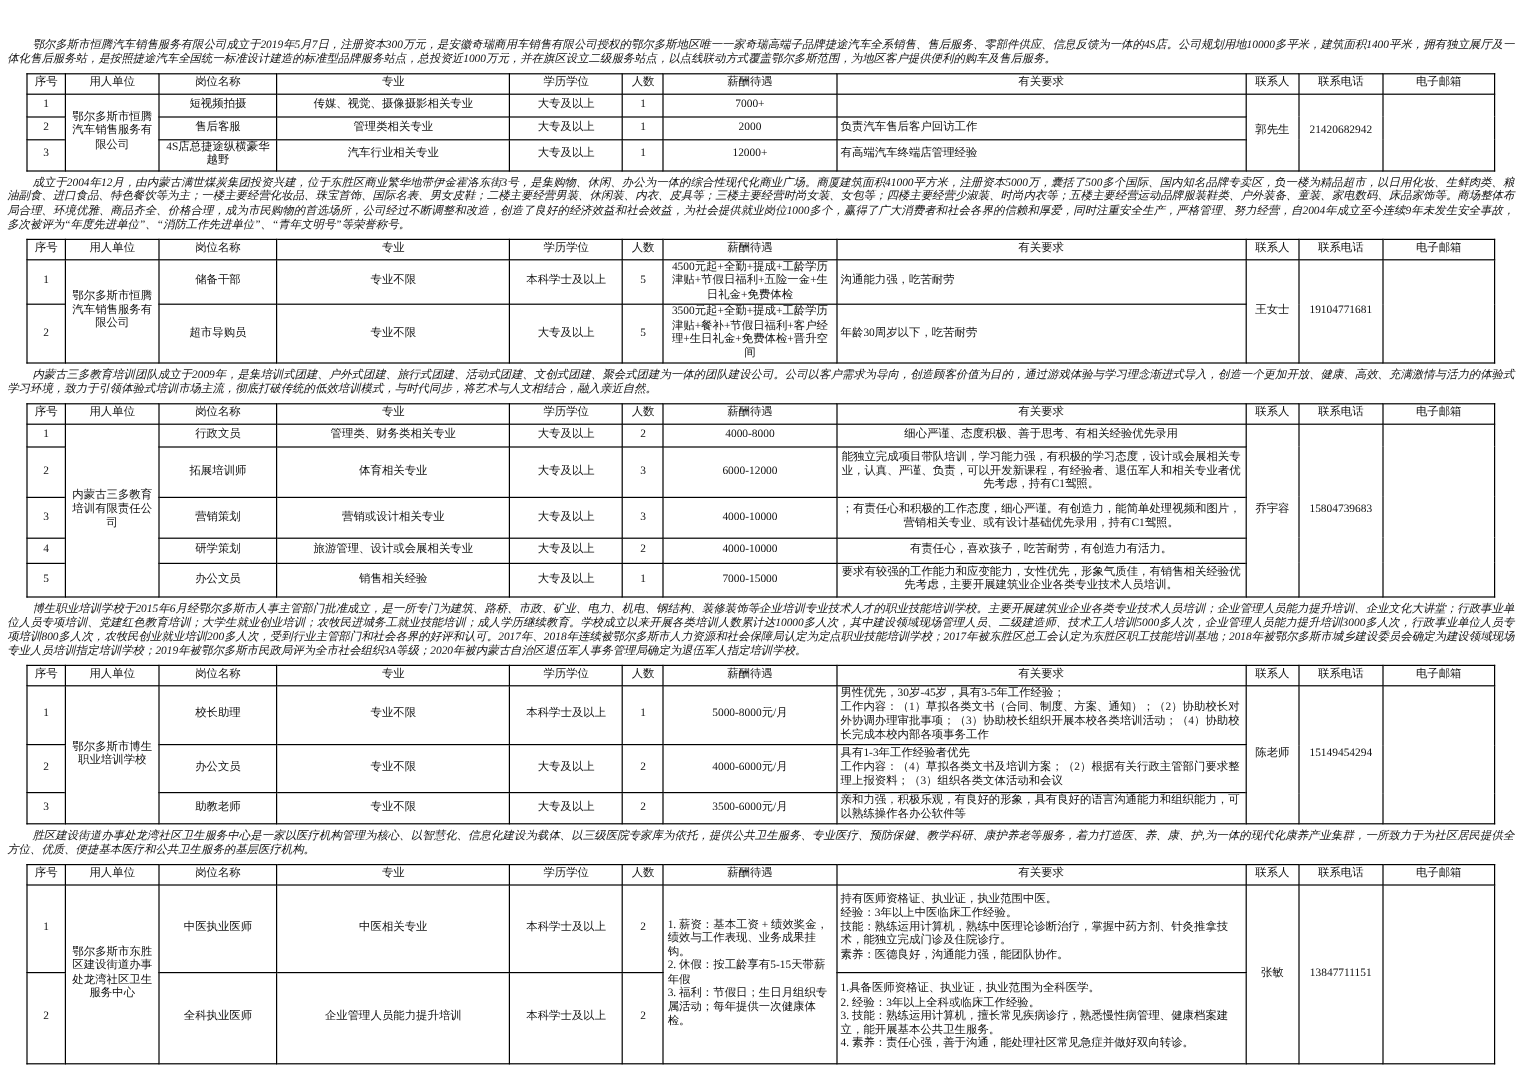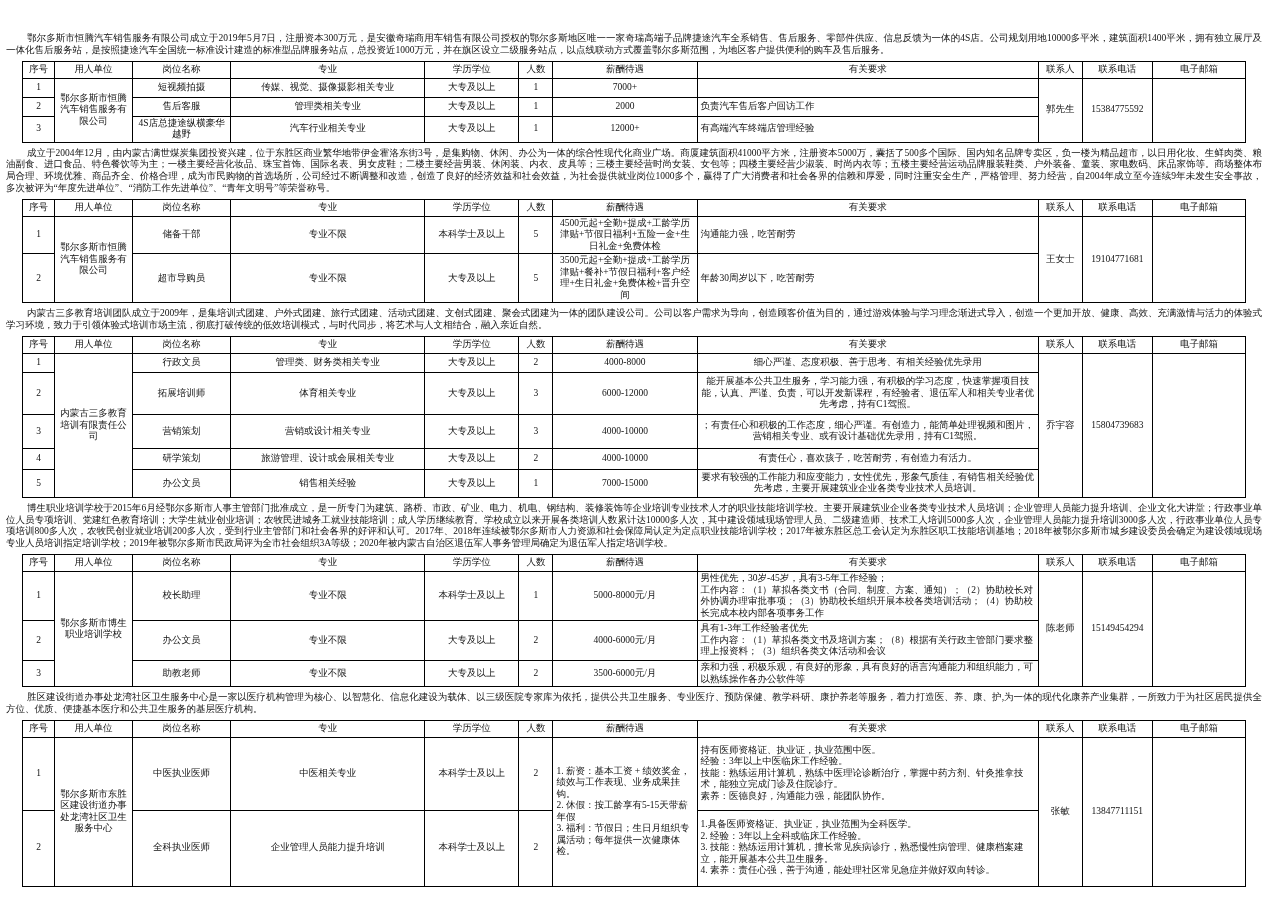--- a/index.html
+++ b/index.html
@@ -1,20 +1,20 @@
 <!DOCTYPE html>
 <html><head>
 <meta charset="utf-8">
 <style>
   * { margin:0; padding:0; box-sizing:border-box; }
   html,body { width:1268px; height:897px; background:#ffffff; }
   body { font-family:"Liberation Serif","DejaVu Serif",serif; color:#000; padding-top:33px; }
   .intro {
     font-size:9.5px; line-height:11.8px; text-align:justify;
-    margin:0 6px 4px 6px; text-indent:21px; color:#111;
+    margin:0 6px 4px 6px; text-indent:21px; color:#111;font-style:italic;
   }
   table.jobtable {
     table-layout:fixed; border-collapse:collapse;
     width:1224px; margin:0 auto 5px auto;
     font-size:9.5px; border:1.5px solid #000;
   }
   table.jobtable td {
     border:1px solid #000; padding:1px 3px;
     text-align:center; vertical-align:middle;
     line-height:11.5px; white-space:pre-line; overflow:hidden;
@@ -59,21 +59,21 @@
   <tr style="height:19px">
     <td>1</td>
     <td rowspan="3">鄂尔多斯市恒腾汽车销售服务有限公司</td>
     <td>短视频拍摄</td>
     <td>传媒、视觉、摄像摄影相关专业</td>
     <td>大专及以上</td>
     <td>1</td>
     <td>7000+</td>
     <td class="left"></td>
     <td rowspan="3">郭先生</td>
-    <td rowspan="3">15384775592</td>
+    <td rowspan="3">21420682942</td>
     <td rowspan="3"></td>
   </tr>
   <tr style="height:19px">
     <td>2</td>
     <td>售后客服</td>
     <td>管理类相关专业</td>
     <td>大专及以上</td>
     <td>1</td>
     <td>2000</td>
     <td class="left">负责汽车售后客户回访工作</td>
@@ -188,21 +188,21 @@
     <td rowspan="5">15804739683</td>
     <td rowspan="5"></td>
   </tr>
   <tr style="height:42px">
     <td>2</td>
     <td>拓展培训师</td>
     <td>体育相关专业</td>
     <td>大专及以上</td>
     <td>3</td>
     <td>6000-12000</td>
-    <td>能开展基本公共卫生服务，学习能力强，有积极的学习态度，快速掌握项目技能，认真、严谨、负责，可以开发新课程，有经验者、退伍军人和相关专业者优先考虑，持有C1驾照。</td>
+    <td>能独立完成项目带队培训，学习能力强，有积极的学习态度，设计或会展相关专业，认真、严谨、负责，可以开发新课程，有经验者、退伍军人和相关专业者优先考虑，持有C1驾照。</td>
   </tr>
   <tr style="height:34px">
     <td>3</td>
     <td>营销策划</td>
     <td>营销或设计相关专业</td>
     <td>大专及以上</td>
     <td>3</td>
     <td>4000-10000</td>
     <td>；有责任心和积极的工作态度，细心严谨。有创造力，能简单处理视频和图片，营销相关专业、或有设计基础优先录用，持有C1驾照。</td>
   </tr>
@@ -272,21 +272,21 @@
     <td rowspan="3"></td>
   </tr>
   <tr style="height:40px">
     <td>2</td>
     <td>办公文员</td>
     <td>专业不限</td>
     <td>大专及以上</td>
     <td>2</td>
     <td>4000-6000元/月</td>
     <td class="left">具有1-3年工作经验者优先
-工作内容：（1）草拟各类文书及培训方案；（8）根据有关行政主管部门要求整理上报资料；（3）组织各类文体活动和会议</td>
+工作内容：（4）草拟各类文书及培训方案；（2）根据有关行政主管部门要求整理上报资料；（3）组织各类文体活动和会议</td>
   </tr>
   <tr style="height:26px">
     <td>3</td>
     <td>助教老师</td>
     <td>专业不限</td>
     <td>大专及以上</td>
     <td>2</td>
     <td>3500-6000元/月</td>
     <td class="left">亲和力强，积极乐观，有良好的形象，具有良好的语言沟通能力和组织能力，可以熟练操作各办公软件等</td>
   </tr>

